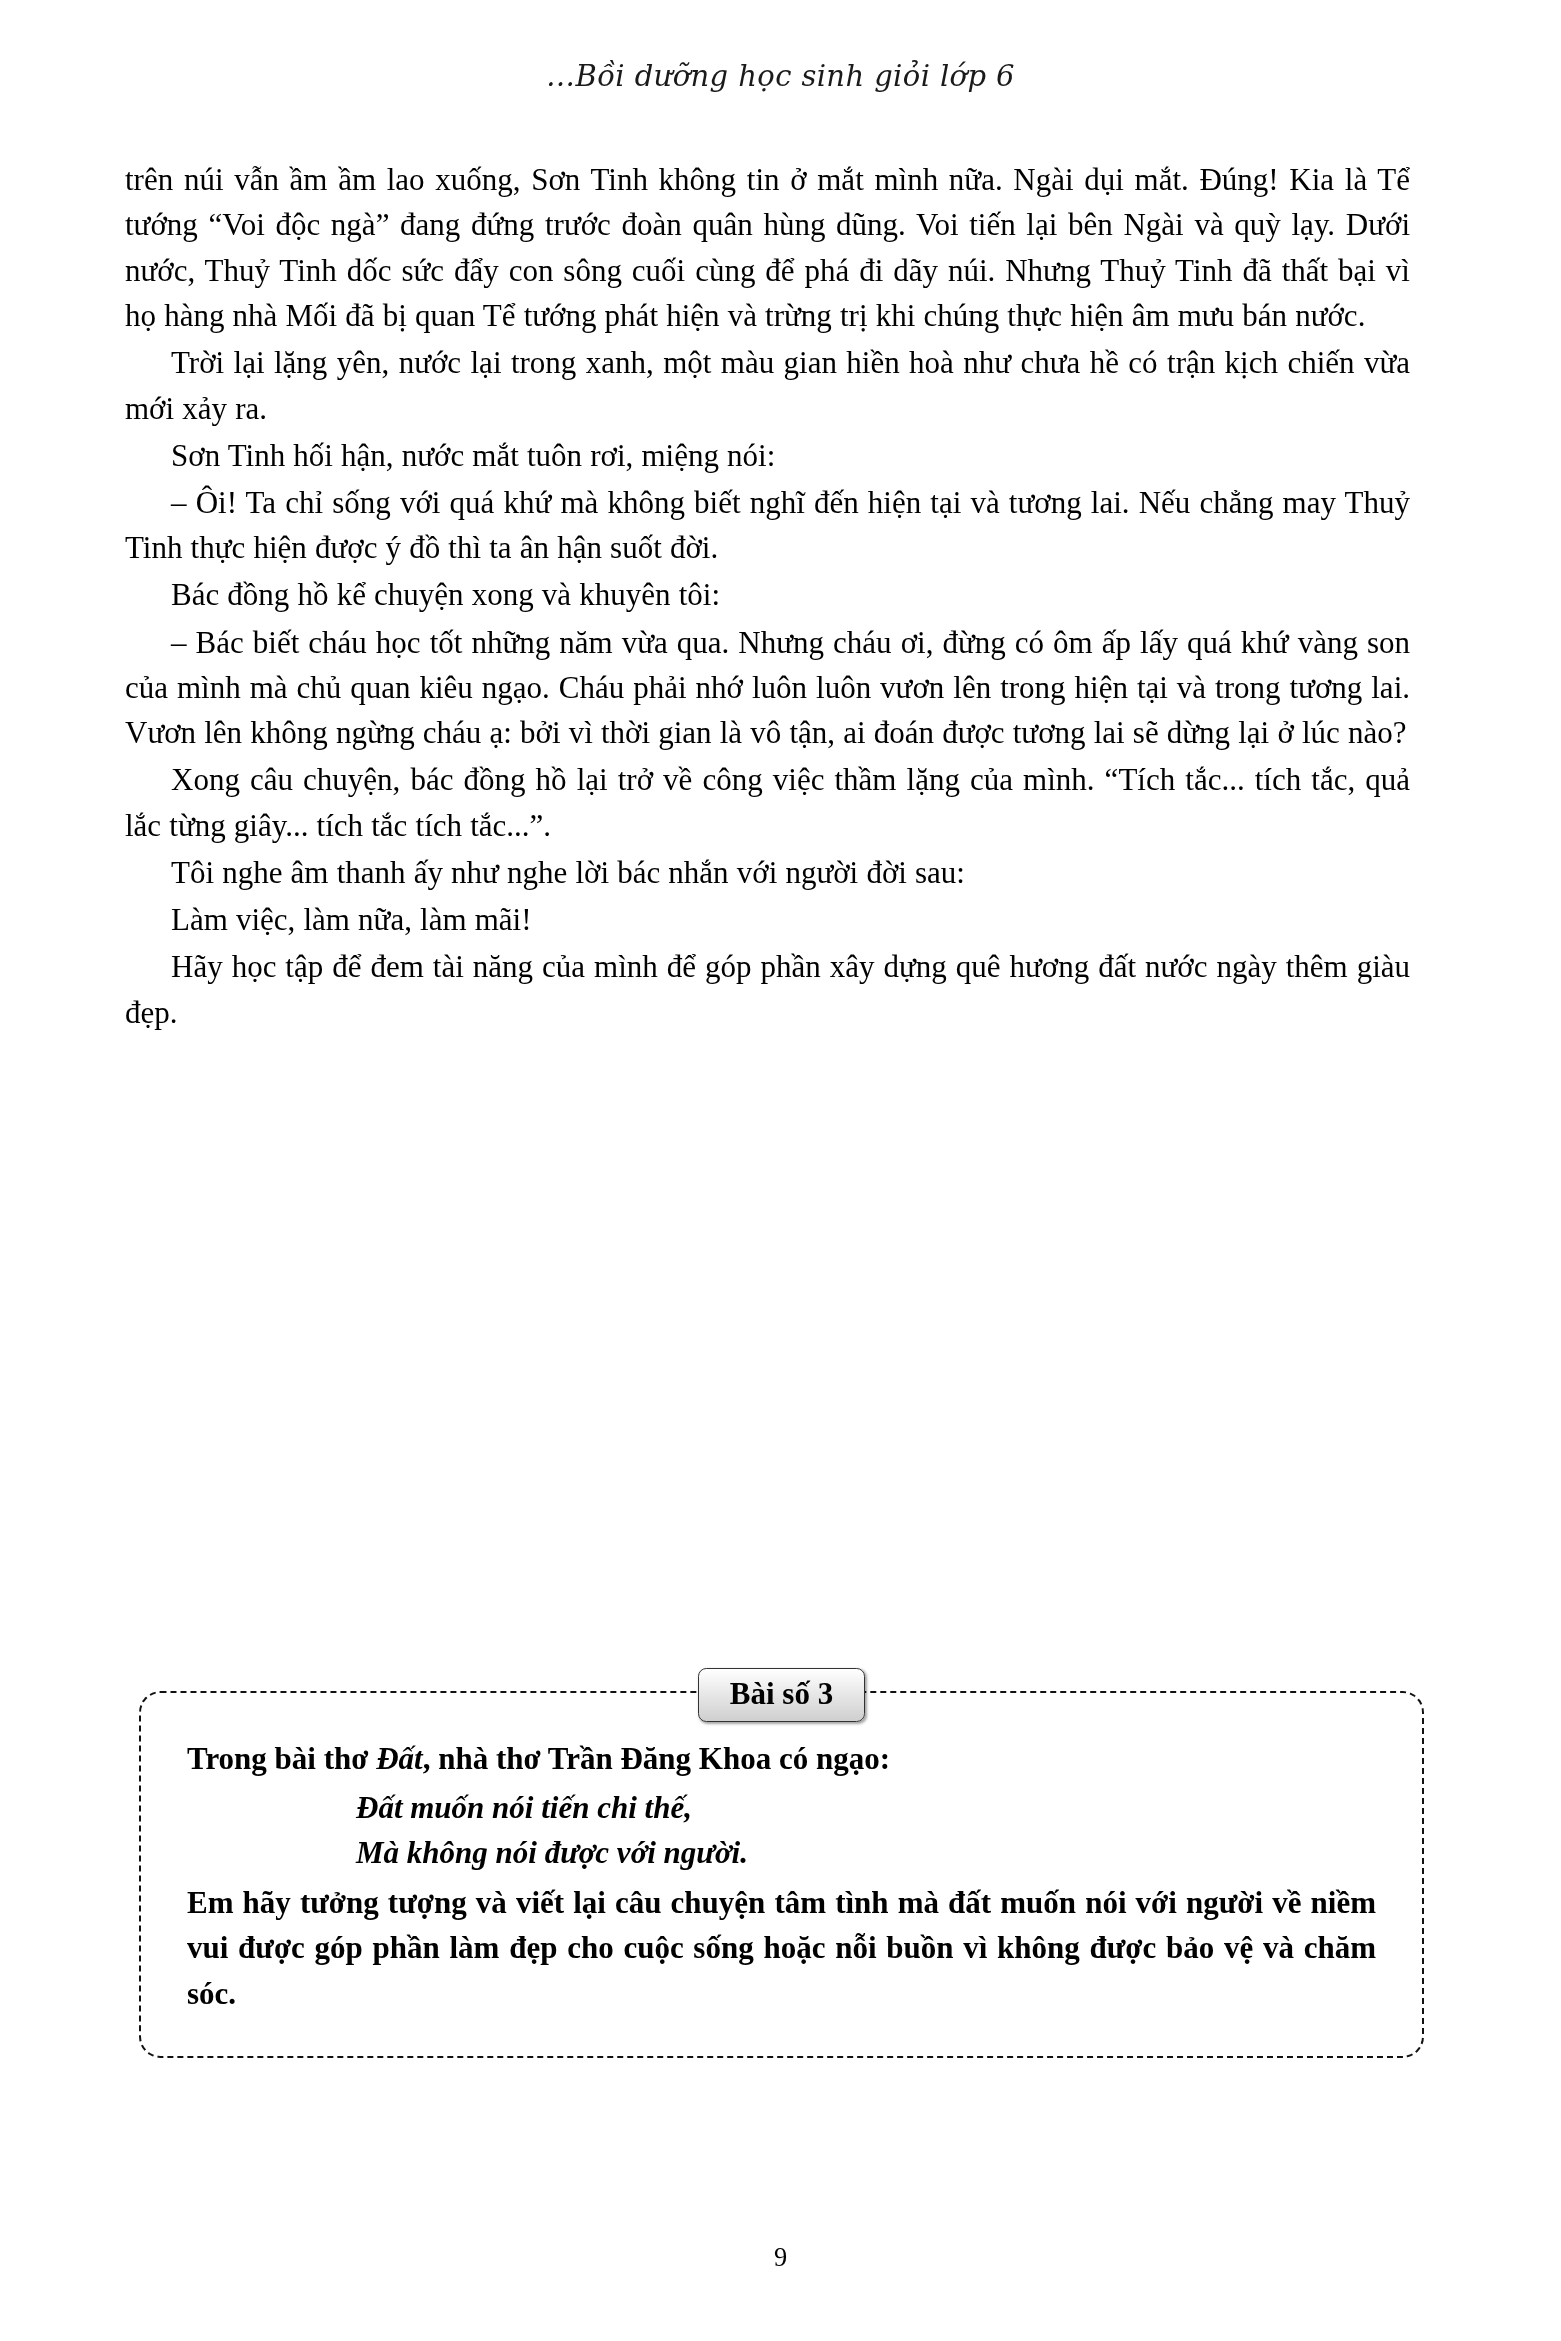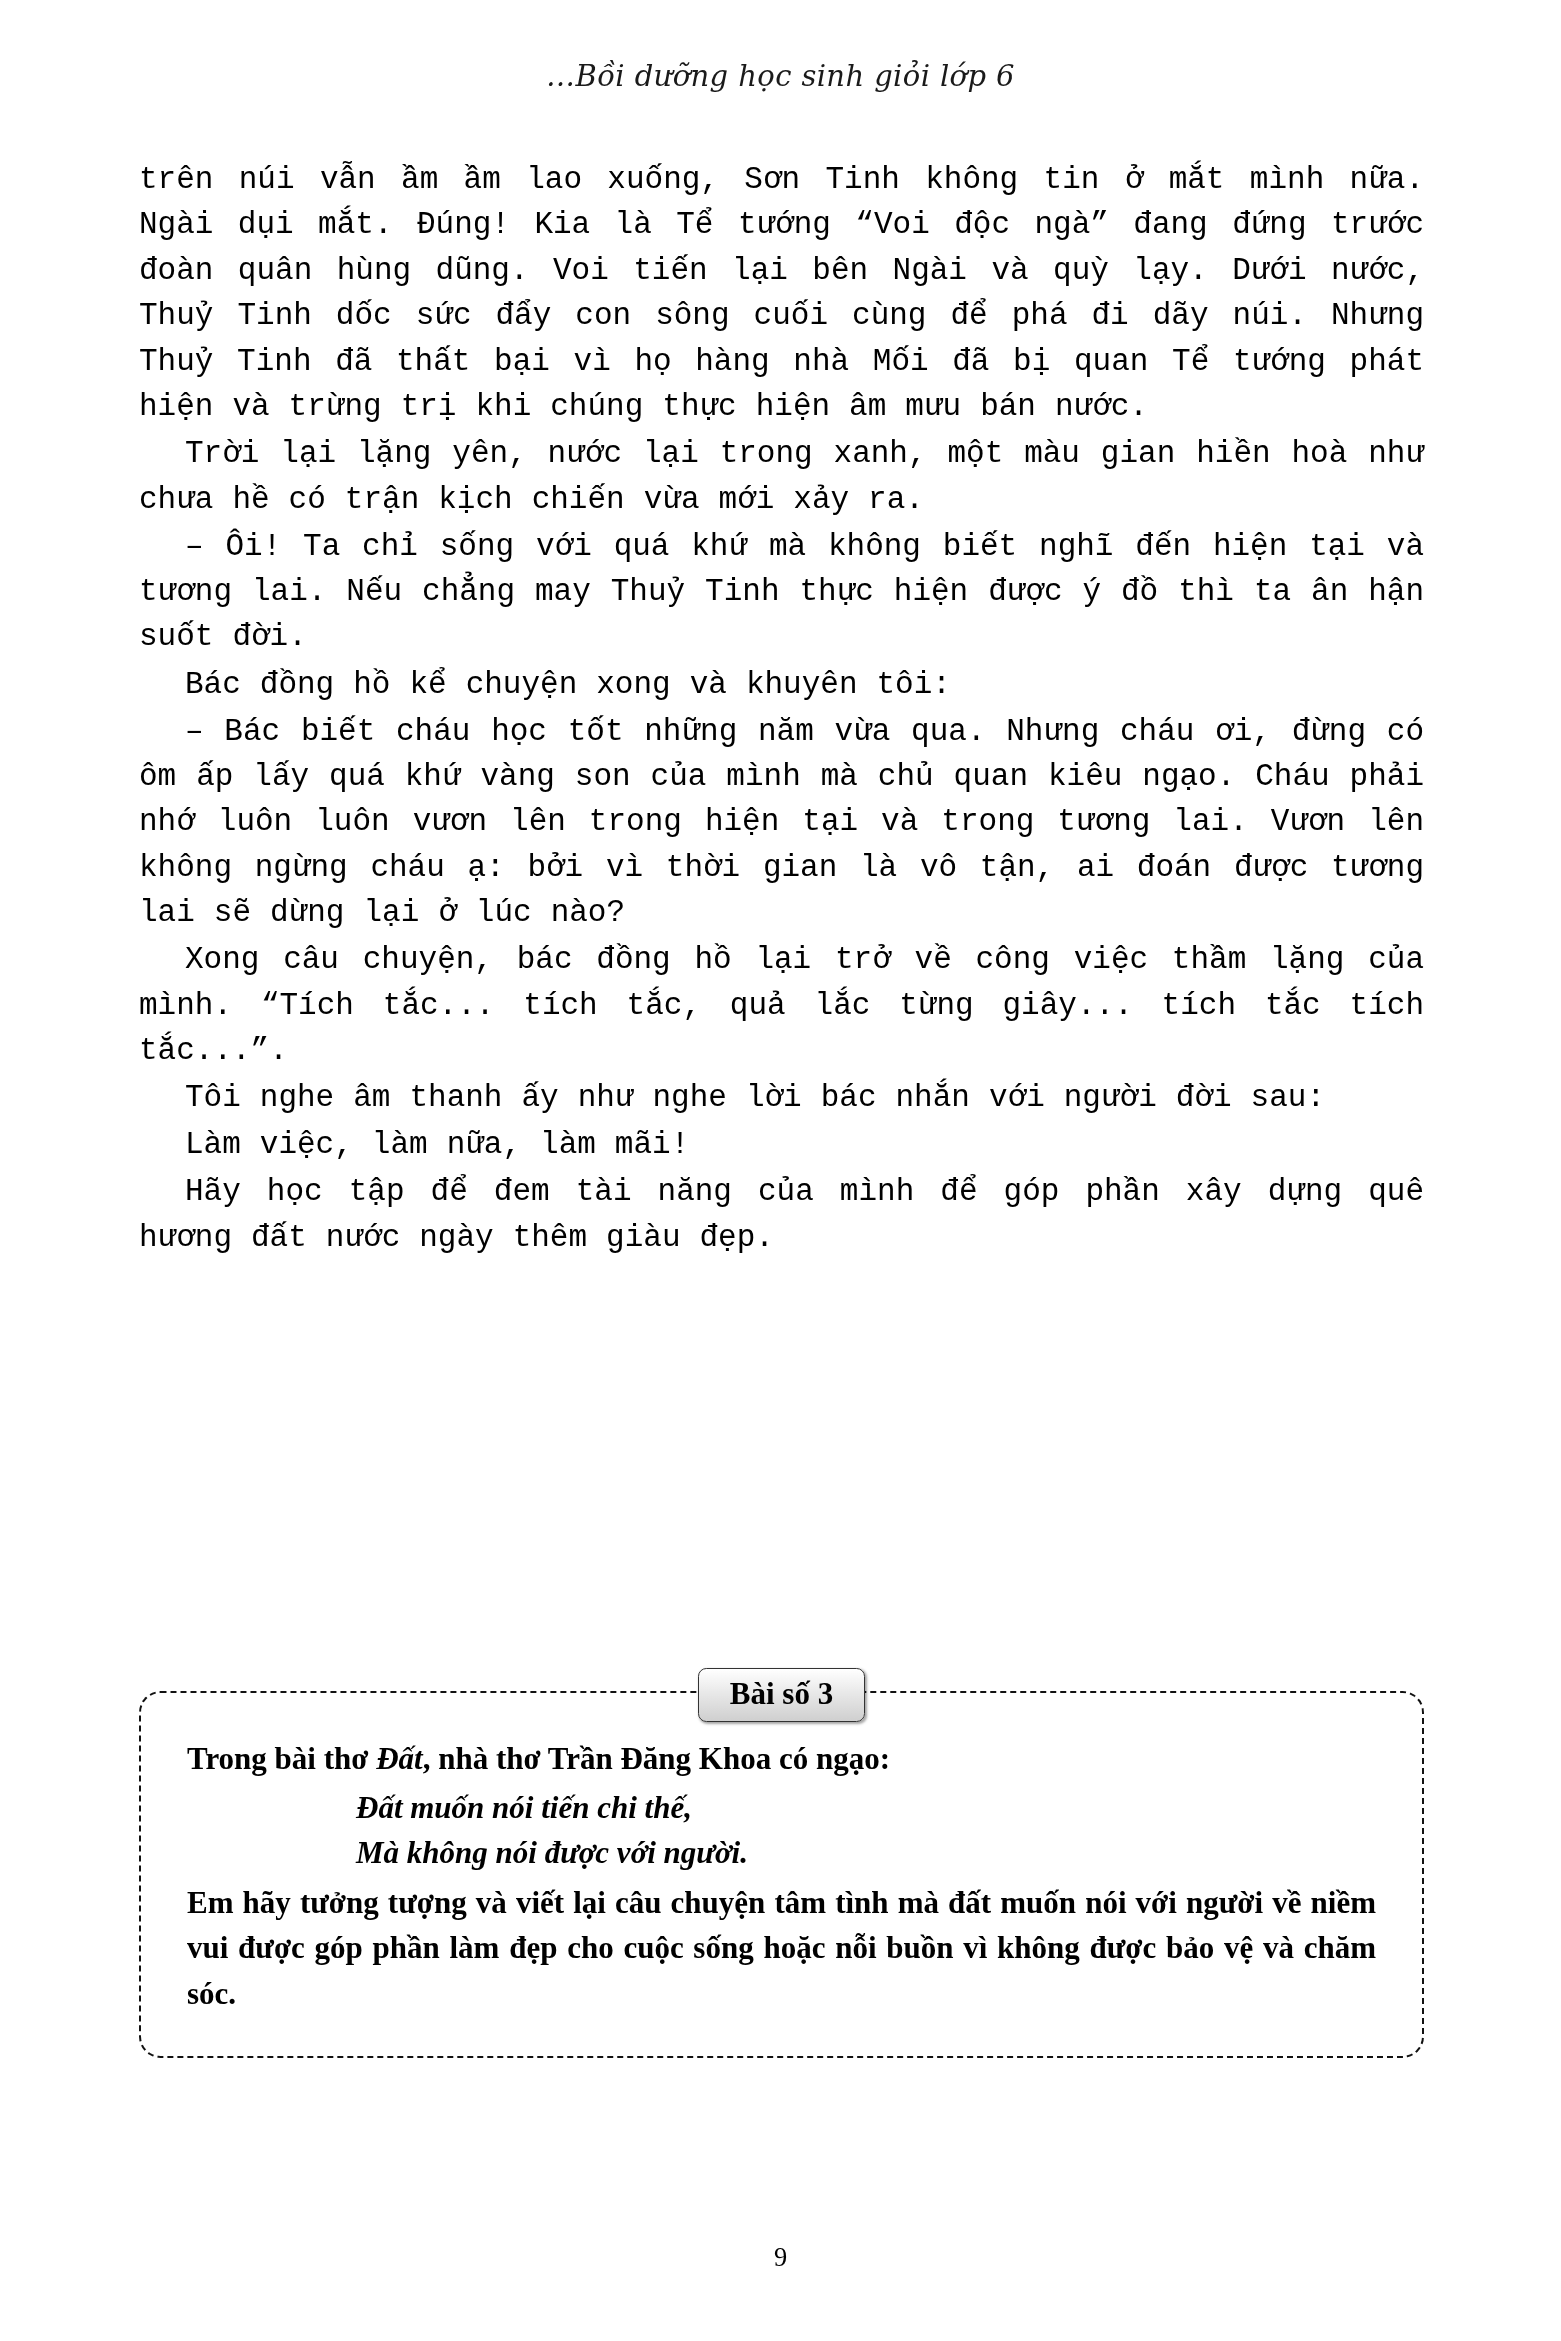--- a/index.html
+++ b/index.html
@@ -38,23 +38,22 @@
     font-size: 29px;
     letter-spacing: 0.4px;
     color: #1a1a1a;
     white-space: pre;
   }
 
   
   .content {
     position: absolute;
     top: 157px;
-    left: 139px;
+    left: 125px;
     width: 1285px;
-    font-family: Liberation Mono, monospace;
   }
   p {
     margin: 0 0 1.7px 0;
     font-size: 31px;
     line-height: 1.465;
     text-align: justify;
     text-justify: inter-word;
     word-spacing: 0.4px;
   }
   p.indent {
@@ -161,20 +160,21 @@
 
 <div class="page">
 
   <div class="header">
     <span class="header-text">…Bồi dưỡng học sinh giỏi lớp 6</span>
   </div>
 
   <div class="content">
     <p class="noindent">trên núi vẫn ầm ầm lao xuống, Sơn Tinh không tin ở mắt mình nữa. Ngài dụi mắt. Đúng! Kia là Tể tướng “Voi độc ngà” đang đứng trước đoàn quân hùng dũng. Voi tiến lại bên Ngài và quỳ lạy. Dưới nước, Thuỷ Tinh dốc sức đẩy con sông cuối cùng để phá đi dãy núi. Nhưng Thuỷ Tinh đã thất bại vì họ hàng nhà Mối đã bị quan Tể tướng phát hiện và trừng trị khi chúng thực hiện âm mưu bán nước.</p>
     <p class="indent">Trời lại lặng yên, nước lại trong xanh, một màu gian hiền hoà như chưa hề có trận kịch chiến vừa mới xảy ra.</p>
+    <p class="indent">Sơn Tinh hối hận, nước mắt tuôn rơi, miệng nói:</p>
     <p class="indent">– Ôi! Ta chỉ sống với quá khứ mà không biết nghĩ đến hiện tại và tương lai. Nếu chẳng may Thuỷ Tinh thực hiện được ý đồ thì ta ân hận suốt đời.</p>
     <p class="indent">Bác đồng hồ kể chuyện xong và khuyên tôi:</p>
     <p class="indent">– Bác biết cháu học tốt những năm vừa qua. Nhưng cháu ơi, đừng có ôm ấp lấy quá khứ vàng son của mình mà chủ quan kiêu ngạo. Cháu phải nhớ luôn luôn vươn lên trong hiện tại và trong tương lai. Vươn lên không ngừng cháu ạ: bởi vì thời gian là vô tận, ai đoán được tương lai sẽ dừng lại ở lúc nào?</p>
     <p class="indent">Xong câu chuyện, bác đồng hồ lại trở về công việc thầm lặng của mình. “Tích tắc... tích tắc, quả lắc từng giây... tích tắc tích tắc...”.</p>
     <p class="indent">Tôi nghe âm thanh ấy như nghe lời bác nhắn với người đời sau:</p>
     <p class="indent">Làm việc, làm nữa, làm mãi!</p>
     <p class="indent">Hãy học tập để đem tài năng của mình để góp phần xây dựng quê hương đất nước ngày thêm giàu đẹp.</p>
 
   </div>
 

